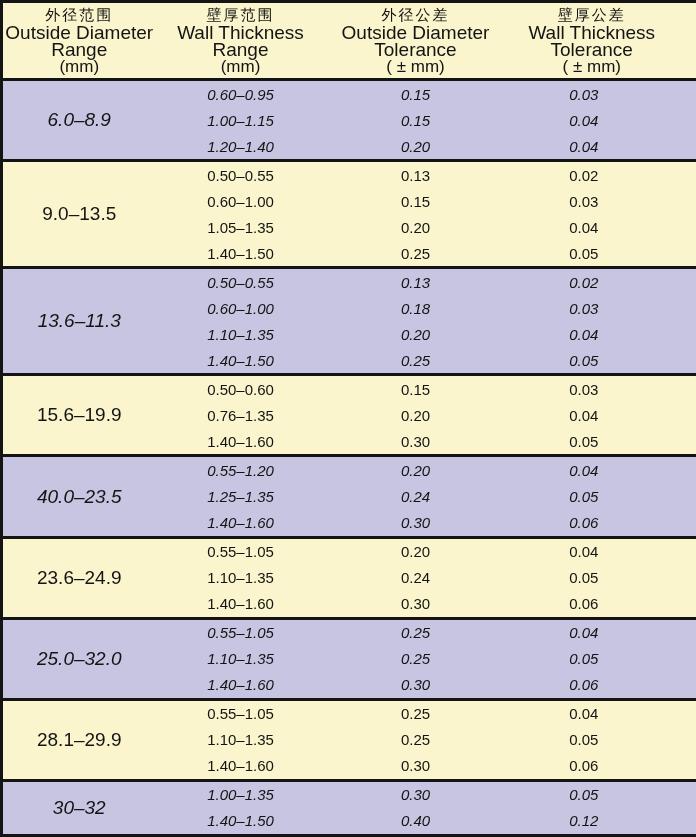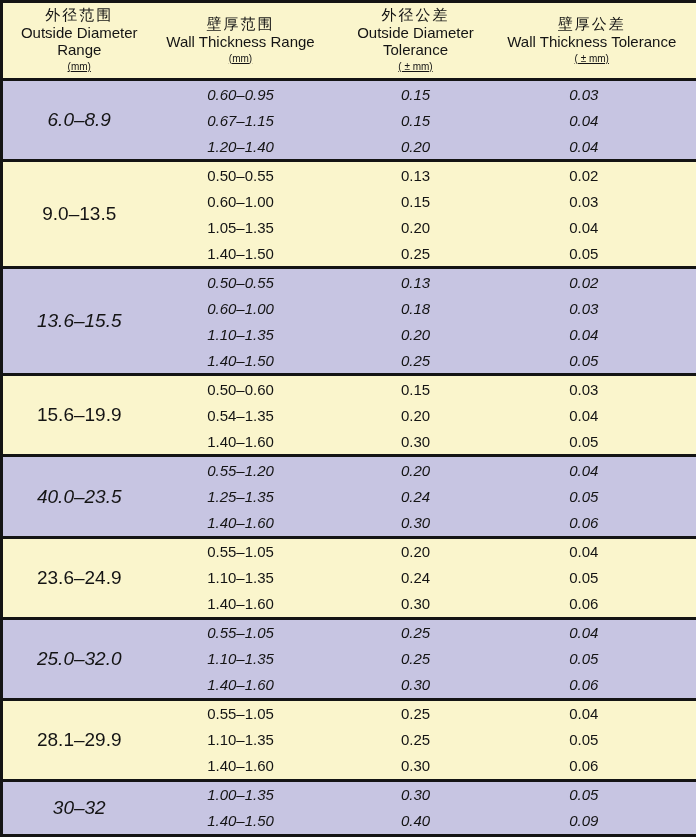--- a/index.html
+++ b/index.html
@@ -38,28 +38,27 @@
     border-bottom: 3px solid #141414;
   }
   thead th .zh {
     display: block;
     font-size: 15px;
     letter-spacing: 2px;
     line-height: 19px;
   }
   thead th .en {
     display: block;
-    font-size: 15px;
+    font-size: 19px;
     line-height: 17px;
   }
   thead th .unit {
     display: block;
-    font-size: 10px;
+    font-size: 17px;
     line-height: 17px;
-    text-decoration: underline;
   }
 
   tbody.group { border-top: 3px solid #141414; }
   tbody.group:first-of-type { border-top: none; }
   tbody.lavender td { background: var(--lavender); font-style: italic; }
   tbody.yellow   td { background: var(--yellow); }
 
   td {
     text-align: center;
     vertical-align: middle;
@@ -109,21 +108,21 @@
       </tr>
     </thead>
   <tbody class="group lavender">
         <tr>
           <td rowspan="3" class="od-cell">6.0–8.9</td>
           <td>0.60–0.95</td>
           <td>0.15</td>
           <td class="wt-tol">0.03</td>
         </tr>
         <tr>
-          <td>0.67–1.15</td>
+          <td>1.00–1.15</td>
           <td>0.15</td>
           <td class="wt-tol">0.04</td>
         </tr>
         <tr>
           <td>1.20–1.40</td>
           <td>0.20</td>
           <td class="wt-tol">0.04</td>
         </tr>
       </tbody>
       <tbody class="group yellow">
@@ -144,21 +143,21 @@
           <td class="wt-tol">0.04</td>
         </tr>
         <tr>
           <td>1.40–1.50</td>
           <td>0.25</td>
           <td class="wt-tol">0.05</td>
         </tr>
       </tbody>
       <tbody class="group lavender">
         <tr>
-          <td rowspan="4" class="od-cell">13.6–15.5</td>
+          <td rowspan="4" class="od-cell">13.6–11.3</td>
           <td>0.50–0.55</td>
           <td>0.13</td>
           <td class="wt-tol">0.02</td>
         </tr>
         <tr>
           <td>0.60–1.00</td>
           <td>0.18</td>
           <td class="wt-tol">0.03</td>
         </tr>
         <tr>
@@ -173,21 +172,21 @@
         </tr>
       </tbody>
       <tbody class="group yellow">
         <tr>
           <td rowspan="3" class="od-cell">15.6–19.9</td>
           <td>0.50–0.60</td>
           <td>0.15</td>
           <td class="wt-tol">0.03</td>
         </tr>
         <tr>
-          <td>0.54–1.35</td>
+          <td>0.76–1.35</td>
           <td>0.20</td>
           <td class="wt-tol">0.04</td>
         </tr>
         <tr>
           <td>1.40–1.60</td>
           <td>0.30</td>
           <td class="wt-tol">0.05</td>
         </tr>
       </tbody>
       <tbody class="group lavender">
@@ -265,17 +264,17 @@
       <tbody class="group lavender">
         <tr>
           <td rowspan="2" class="od-cell">30–32</td>
           <td>1.00–1.35</td>
           <td>0.30</td>
           <td class="wt-tol">0.05</td>
         </tr>
         <tr>
           <td>1.40–1.50</td>
           <td>0.40</td>
-          <td class="wt-tol">0.09</td>
+          <td class="wt-tol">0.12</td>
         </tr>
       </tbody>
     </table>
 </div>
 
 </body></html>

